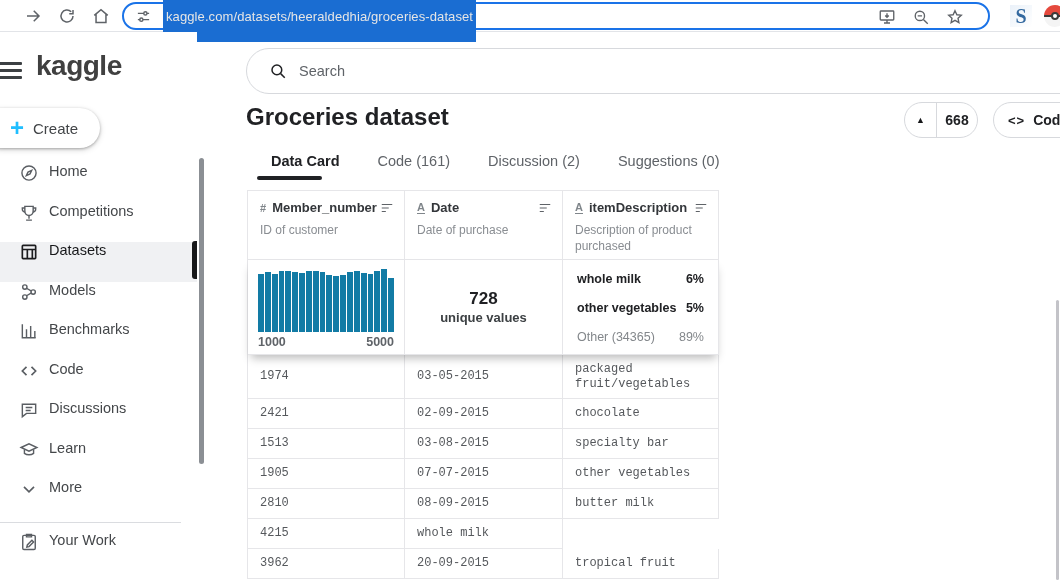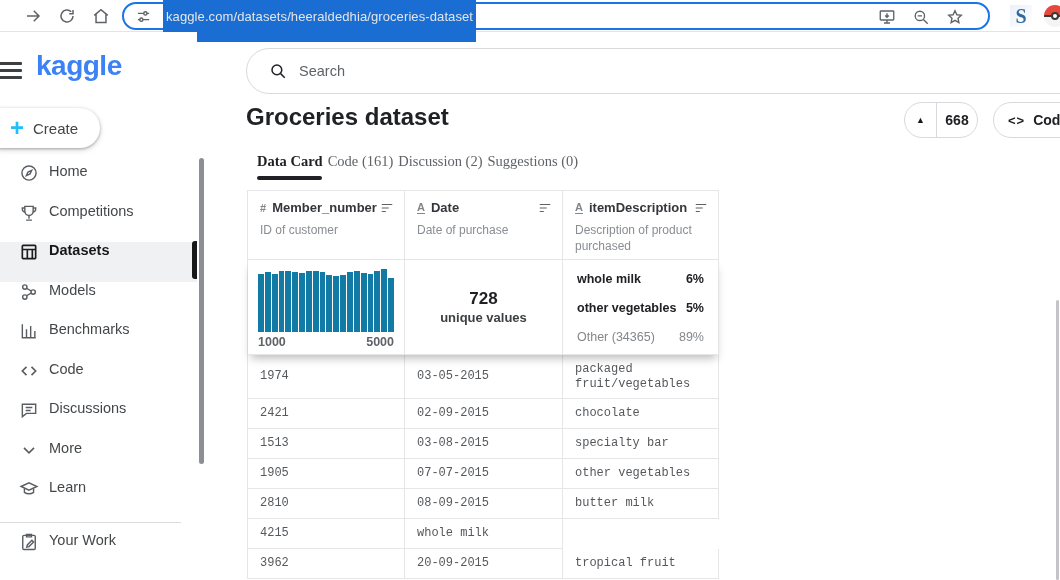--- a/index.html
+++ b/index.html
@@ -25,33 +25,33 @@
     font-family:"Liberation Serif", serif; background:linear-gradient(135deg,#eaf1f9 0%,#fff 100%); }
   #profile-ball { position:absolute; left:1044px; top:5px; width:22px; height:22px; border-radius:50%;
     background:linear-gradient(#e5493d 0 44%, #3a3a3a 44% 56%, #f4f4f4 56% 100%); overflow:hidden; }
   #profile-ball .dot { position:absolute; left:7px; top:7px; width:8px; height:8px; border-radius:50%;
     background:#fff; border:2px solid #3a3a3a; }
 
   
   #sidebar { left:0; top:32px; width:197px; height:548px; background:#fff; }
   #hamburger { position:absolute; left:-2px; top:30px; width:24px; }
   #hamburger div { height:2.5px; background:#3c4043; margin-bottom:4.5px; border-radius:1px; }
-  #logo { position:absolute; left:36px; top:18px; font-size:28px; font-weight:bold; color:#3b82f6; letter-spacing:-0.5px; }
+  #logo { position:absolute; left:36px; top:18px; font-size:28px; font-weight:bold; color:#404040; letter-spacing:-0.5px; }
   #create-btn { position:absolute; left:-18px; top:76px; width:118px; height:40px; background:#fff; border-radius:20px;
     box-shadow:0 1px 3px rgba(0,0,0,.28), 0 2px 6px rgba(0,0,0,.14); display:flex; align-items:center; padding-left:28px; }
   #create-btn .plus { color:#20beff; font-size:24px; font-weight:bold; line-height:24px; }
   #create-btn .lbl { margin-left:9px; font-size:15px; color:#424548; }
   #nav { position:absolute; left:0; top:131px; width:197px; }
   .nav-item { height:39.5px; display:flex; align-items:flex-start; padding-left:19px; }
   .nav-item.active { background:#f0f1f3; }
   .nav-item .nicon { width:20px; height:20px; color:#5a5e63; flex:0 0 auto; }
   .nav-item.active .nicon { color:#1c1d1f; }
   .nav-item .nicon svg { width:20px; height:20px; display:block; }
   .nav-item .nlabel { margin-left:10px; font-size:14.5px; color:#44474a; }
-  .nav-item.active .nlabel { color:#17181a; font-weight:bold; }
+  .nav-item.active .nlabel { color:#17181a; font-weight:normal; }
   #nav-divider { margin:3.5px 16px 0 0; border-top:1px solid #dadce0; }
   #your-work { margin-top:9px; }
   #active-indicator { left:192px; top:241px; width:5px; height:38px; background:#17181a; border-radius:3px 0 0 3px; }
   #side-scroll-thumb { left:199px; top:158px; width:5px; height:306px; background:#8b8f94; border-radius:3px; }
 
   
   #search-bar { left:246px; top:48px; width:900px; height:46px; border:1px solid #d7d9dd; border-radius:23px;
     display:flex; align-items:center; background:#fff; }
   #search-bar .sicon { margin-left:22px; width:18px; height:18px; color:#202124; }
   #search-bar .sicon svg { width:18px; height:18px; display:block; }
@@ -63,21 +63,21 @@
     display:flex; align-items:stretch; background:#fff; overflow:hidden; }
   #upvote .caret { width:32px; display:flex; align-items:center; justify-content:center; font-size:9px; color:#17181a;
     border-right:1px solid #d7d9dd; }
   #upvote .count { flex:1; display:flex; align-items:center; justify-content:center; font-size:14px; font-weight:bold; color:#202124; }
   #code-btn { left:993px; top:102px; width:110px; height:36px; border:1px solid #d7d9dd; border-radius:18px;
     display:flex; align-items:center; background:#fff; padding-left:14px; }
   #code-btn .brackets { font-size:13px; font-weight:bold; color:#202124; letter-spacing:1px; }
   #code-btn .clabel { margin-left:8px; font-size:14px; font-weight:bold; color:#202124; }
 
   
-  #tabs { left:257px; top:153px; display:flex; gap:5px;font-family:Liberation Serif, serif; }
+  #tabs { left:271px; top:153px; display:flex; gap:38px; }
   .tab { font-size:14.5px; color:#5f6368; padding-bottom:10px; }
   .tab.active { color:#202124; font-weight:bold; }
   #tab-underline { left:257px; top:176px; width:65px; height:4px; background:#202124; border-radius:2px; }
 
   
   #datatable { left:247px; top:190px; width:472px; border-left:1px solid #e6e6e9; border-top:1px solid #e6e6e9; }
   .trow { display:grid; grid-template-columns:157px 158px 156px; }
   .tcell { border-right:1px solid #e6e6e9; border-bottom:1px solid #e6e6e9; background:#fff; overflow:hidden; }
   .hcell { height:69px; padding:9px 10px 0 12px; }
   .hname-row { display:flex; align-items:center; }
@@ -236,34 +236,34 @@
         <span class="nicon">
           <svg viewBox="0 0 24 24" fill="none" stroke="currentColor" stroke-width="1.7">
               <path d="M4 5h16v11H9l-5 4Z"></path>
               <path d="M8 9h8M8 12.5h6"></path>
             </svg>
         </span>
         <span class="nlabel">Discussions</span>
       </div>
       <div class="nav-item">
         <span class="nicon">
+          <svg viewBox="0 0 24 24" fill="none" stroke="currentColor" stroke-width="1.7">
+              <path d="m2.5 9 9.5-4.5L21.5 9 12 13.5Z"></path>
+              <path d="M6.5 11.5v4.5c3 2.3 8 2.3 11 0v-4.5"></path>
+            </svg>
+        </span>
+        <span class="nlabel">Learn</span>
+      </div>
+      <div class="nav-item">
+        <span class="nicon">
           <svg viewBox="0 0 24 24" fill="none" stroke="currentColor" stroke-width="2">
               <path d="m6 9.5 6 6 6-6"></path>
             </svg>
         </span>
         <span class="nlabel">More</span>
-      </div>
-      <div class="nav-item">
-        <span class="nicon">
-          <svg viewBox="0 0 24 24" fill="none" stroke="currentColor" stroke-width="1.7">
-              <path d="m2.5 9 9.5-4.5L21.5 9 12 13.5Z"></path>
-              <path d="M6.5 11.5v4.5c3 2.3 8 2.3 11 0v-4.5"></path>
-            </svg>
-        </span>
-        <span class="nlabel">Learn</span>
       </div>
       <div id="nav-divider"></div>
       <div class="nav-item" id="your-work">
         <span class="nicon">
           <svg viewBox="0 0 24 24" fill="none" stroke="currentColor" stroke-width="1.7">
               <rect x="4.5" y="4" width="15" height="17" rx="1.5"></rect>
               <path d="M9 2.8h6v3H9zM15.5 10l2 2-5.5 5.5-2.6.6.6-2.6Z"></path>
             </svg>
         </span>
         <span class="nlabel">Your Work</span>

